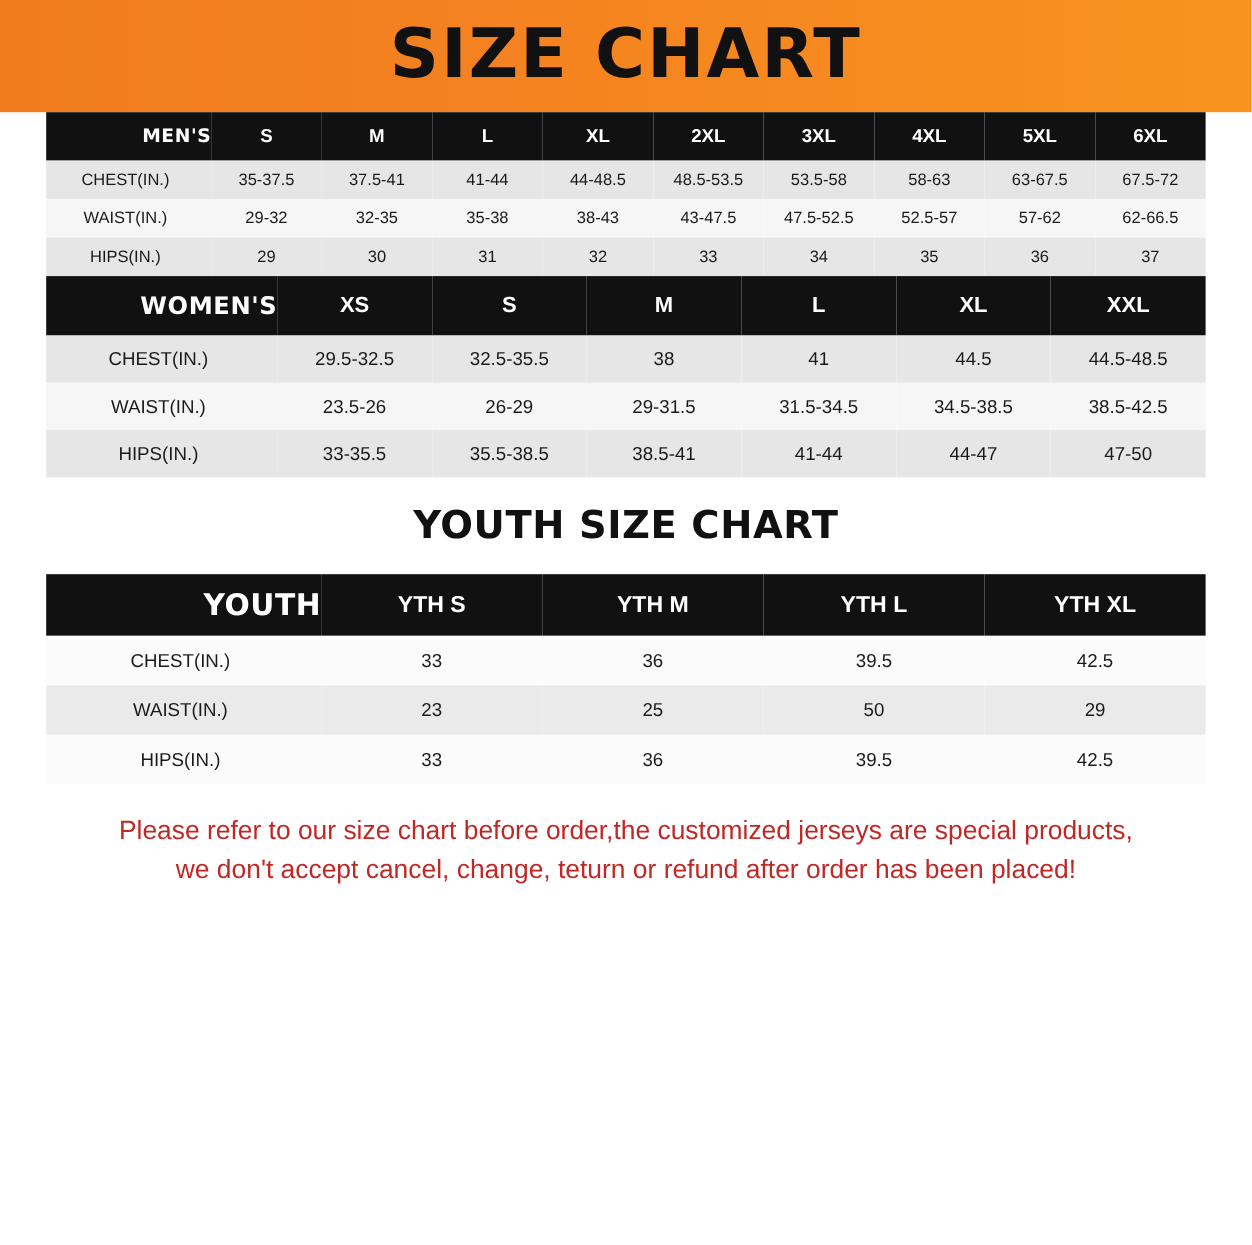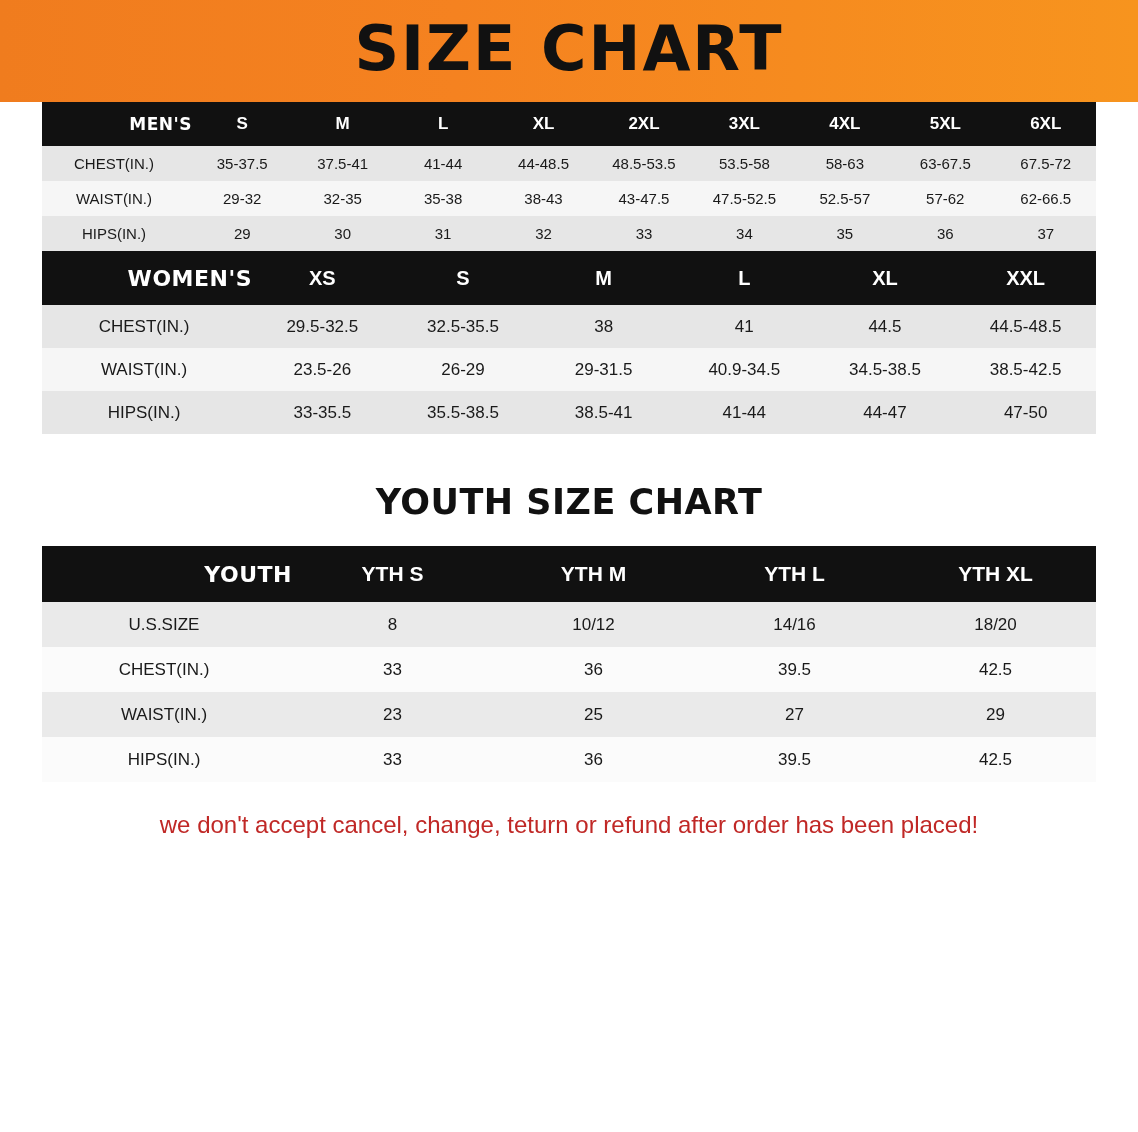--- a/index.html
+++ b/index.html
@@ -41,21 +41,21 @@
   .section-title {
     text-align: center;
     font-family: "DejaVu Sans", sans-serif;
     font-weight: 700;
     font-size: 35px;
     color: #111111;
     letter-spacing: 0.5px;
   }
   .st-man    { margin-top: 22px; margin-bottom: 20px; }
   .st-women  { margin-top: 38px; margin-bottom: 22px; }
-  .st-youth  { margin-top: 48px; margin-bottom: 24px; }
+  .st-youth  { margin-top: 24px; margin-bottom: 24px; }
 
   
   .tbl-wrap { padding: 0 42px; }
   table.size {
     width: 100%;
     border-collapse: collapse;
     table-layout: fixed;
   }
   table.size th, table.size td {
     text-align: center;
@@ -95,21 +95,21 @@
   #men-table .rowhead { width: 150px; }
 
   
   #women-table thead th { font-size: 20px; height: 54px; }
   #women-table thead th.rowhead { font-size: 22px; }
   #women-table td { font-size: 17px; height: 43px; }
   #women-table .rowhead { width: 210px; }
 
   
   #youth-table thead th { font-size: 21px; height: 56px; }
-  #youth-table thead th.rowhead { font-size: 22px; }
+  #youth-table thead th.rowhead { font-size: 27px; }
   #youth-table td { font-size: 17px; height: 45px; }
   #youth-table .rowhead { width: 250px; }
   #youth-table tbody tr.odd td  { background: #eaeaea; }
   #youth-table tbody tr.even td { background: #fbfbfb; }
 
   
   .note {
     margin: 26px 40px 0 40px;
     text-align: center;
     color: #C02826;
@@ -206,21 +206,21 @@
           <td>38</td>
           <td>41</td>
           <td>44.5</td>
           <td>44.5-48.5</td>
         </tr>
         <tr class="even">
           <td class="rowhead">WAIST(IN.)</td>
           <td>23.5-26</td>
           <td>26-29</td>
           <td>29-31.5</td>
-          <td>40.9-34.5</td>
+          <td>31.5-34.5</td>
           <td>34.5-38.5</td>
           <td>38.5-42.5</td>
         </tr>
         <tr class="odd">
           <td class="rowhead">HIPS(IN.)</td>
           <td>33-35.5</td>
           <td>35.5-38.5</td>
           <td>38.5-41</td>
           <td>41-44</td>
           <td>44-47</td>
@@ -236,49 +236,43 @@
       <thead>
         <tr>
           <th class="rowhead">YOUTH</th>
           <th>YTH S</th>
           <th>YTH M</th>
           <th>YTH L</th>
           <th>YTH XL</th>
         </tr>
       </thead>
       <tbody>
-        <tr class="odd">
-          <td class="rowhead">U.S.SIZE</td>
-          <td>8</td>
-          <td>10/12</td>
-          <td>14/16</td>
-          <td>18/20</td>
-        </tr>
         <tr class="even">
           <td class="rowhead">CHEST(IN.)</td>
           <td>33</td>
           <td>36</td>
           <td>39.5</td>
           <td>42.5</td>
         </tr>
         <tr class="odd">
           <td class="rowhead">WAIST(IN.)</td>
           <td>23</td>
           <td>25</td>
-          <td>27</td>
+          <td>50</td>
           <td>29</td>
         </tr>
         <tr class="even">
           <td class="rowhead">HIPS(IN.)</td>
           <td>33</td>
           <td>36</td>
           <td>39.5</td>
           <td>42.5</td>
         </tr>
       </tbody>
     </table>
   </div>
 
   <div class="note">
+    <span>Please refer to our size chart before order,the customized jerseys are special products,</span>
     <span>we don't accept cancel, change, teturn or refund after order has been placed!</span>
   </div>
 
 </div>
 
 </body></html>

